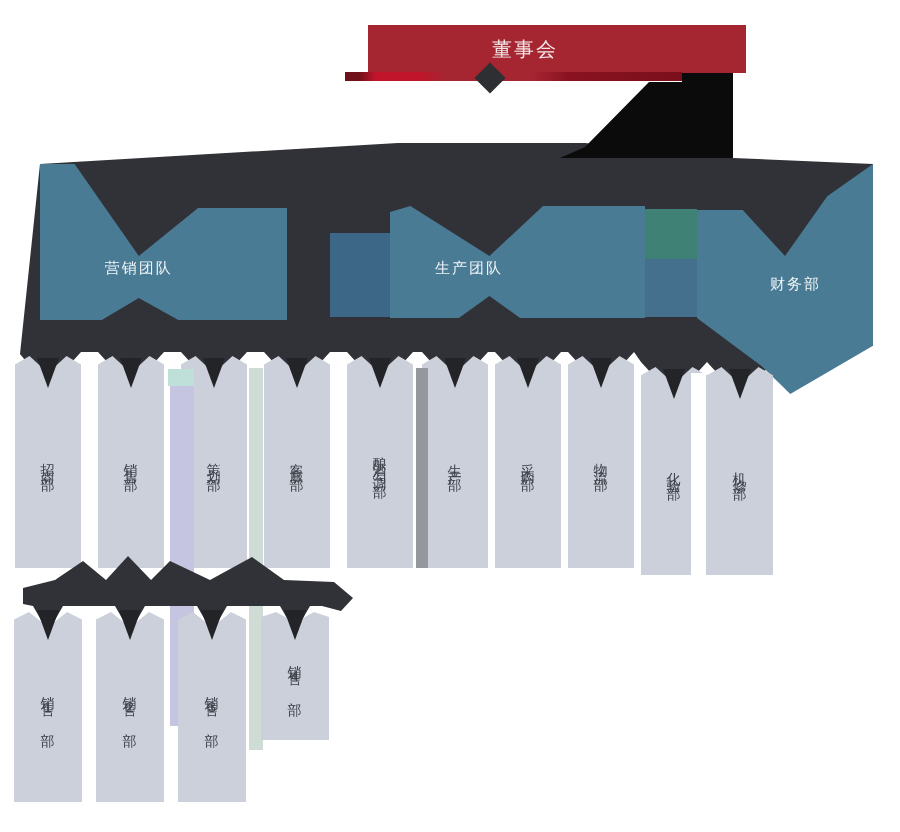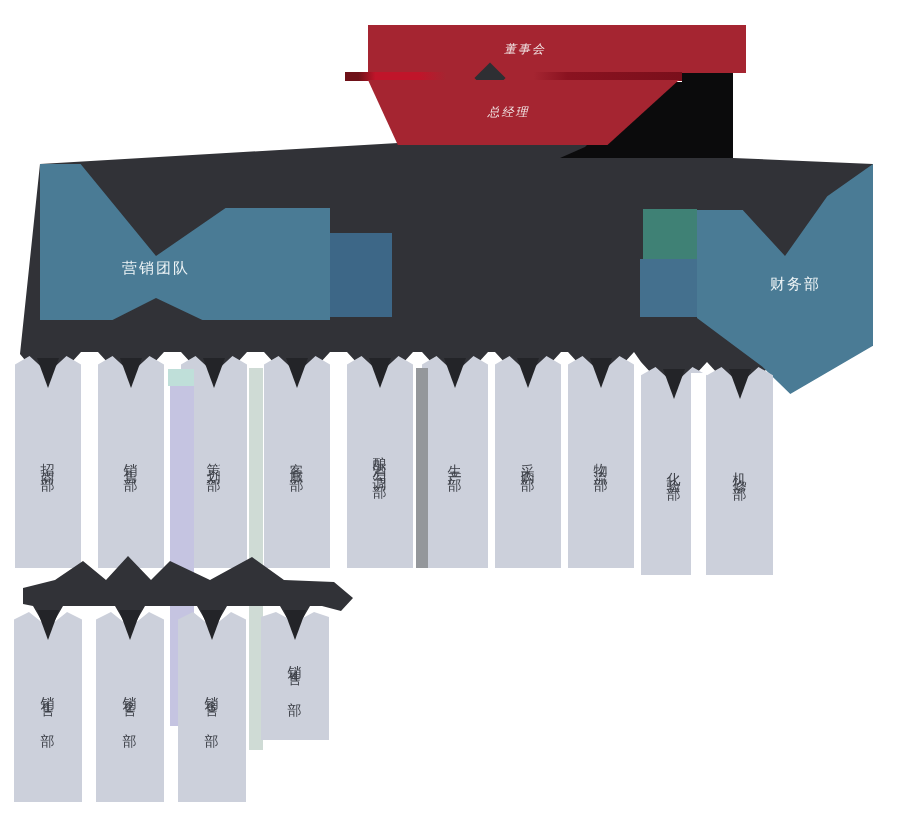--- a/index.html
+++ b/index.html
@@ -2,21 +2,21 @@
 <html><head>
 <meta charset="utf-8">
 <style>
   html,body{margin:0;padding:0;background:#ffffff;}
   #stage{position:relative;width:900px;height:832px;background:#fff;overflow:hidden;
          font-family:"Liberation Sans", sans-serif;}
   .abs{position:absolute;}
   .layer{position:absolute;left:0;top:0;pointer-events:none;}
   
   .red-bar{background:#a52531;color:#f2e7e7;display:flex;align-items:center;justify-content:center;
-           font-size:12px;letter-spacing:2px;font-style:italic;}
+           font-size:20px;letter-spacing:2px;}
   .divider{background:linear-gradient(90deg,#6e1118 0%,#6e1118 4%,#c0152a 9%,#c0152a 22%,
            #a52531 30%,#a52531 56%,#8a1220 66%,#7a0f1b 100%);}
   .diamond{width:22px;height:22px;background:#2e2f33;transform:rotate(45deg);}
   
   .team{background:#4a7b95;color:#eef4f6;font-size:15px;letter-spacing:2px;}
   .team .lbl{position:absolute;transform:translateY(-50%);text-align:center;}
   
   .dept{background:#ccd0db;display:flex;align-items:center;justify-content:center;
         clip-path:polygon(0% 4%,22% 0%,50% 8%,78% 0%,100% 4%,100% 100%,0% 100%);}
   .vtext{writing-mode:vertical-rl;text-orientation:upright;font-size:14px;line-height:1;
@@ -36,32 +36,32 @@
               347,352 330,352 297,388 264,352 247,352 214,388 181,352 164,352 131,388 98,352 81,352
               48,388 20,354 40,164"></polygon>
     <polygon fill="#0b0b0c" points="682,28 733,28 733,158 560,158 585,147 649,82 682,82"></polygon>
   </svg>
 
   <div class="abs red-bar" style="left:368px;top:25px;width:314px;height:48px;padding-right:64px;">
     <span>董事会</span>
   </div>
   <div class="abs divider" style="left:345px;top:72px;width:337px;height:9px;"></div>
   <div class="abs diamond" style="left:479px;top:67px;"></div>
-  <div class="abs red-bar" style="left:368px;top:80px;width:281px;height:65px;padding-right:30px;
-              clip-path:polygon(0% 0%,100% 0%,77% 100%,9.6% 100%);">
-    <span>总经理</span>
-  </div>
 
   <div class="abs" style="left:330px;top:233px;width:62px;height:84px;background:#3d6787;"></div>
   <div class="abs" style="left:643px;top:209px;width:54px;height:50px;background:#3f8175;"></div>
   <div class="abs" style="left:640px;top:259px;width:57px;height:58px;background:#44708e;"></div>
 
-  <div class="abs team" style="left:40px;top:164px;width:290px;height:200px;
+  <div class="abs team" style="left:40px;top:164px;width:247px;height:200px;
               clip-path:polygon(0% 0%,14% 0%,40% 46%,64% 22%,100% 22%,100% 78%,56% 78%,40% 67%,25% 78%,0% 78%);">
     <span class="lbl" style="left:0;width:80%;top:52%;">营销团队</span>
+  </div>
+  <div class="abs team" style="left:390px;top:164px;width:255px;height:200px;
+              clip-path:polygon(0% 24%,8% 21%,39% 46%,60% 21%,100% 21%,100% 77%,51% 77%,39% 66%,27% 77%,0% 77%);">
+    <span class="lbl" style="left:0;width:62%;top:52%;">生产团队</span>
   </div>
   <div class="abs team" style="left:697px;top:164px;width:176px;height:230px;
               clip-path:polygon(0% 20%,26% 20%,50% 40%,74% 14%,100% 0%,100% 79%,53% 100%,37% 88%,0% 67%);">
     <span class="lbl" style="left:12%;width:88%;top:45%;margin-top:16px;">财务部</span>
   </div>
 
   <div class="abs dept" style="left:15px;top:356px;width:66px;height:212px;">
     <span class="vtext">招商部</span>
     </div>
   <div class="abs dept" style="left:98px;top:356px;width:66px;height:212px;">

